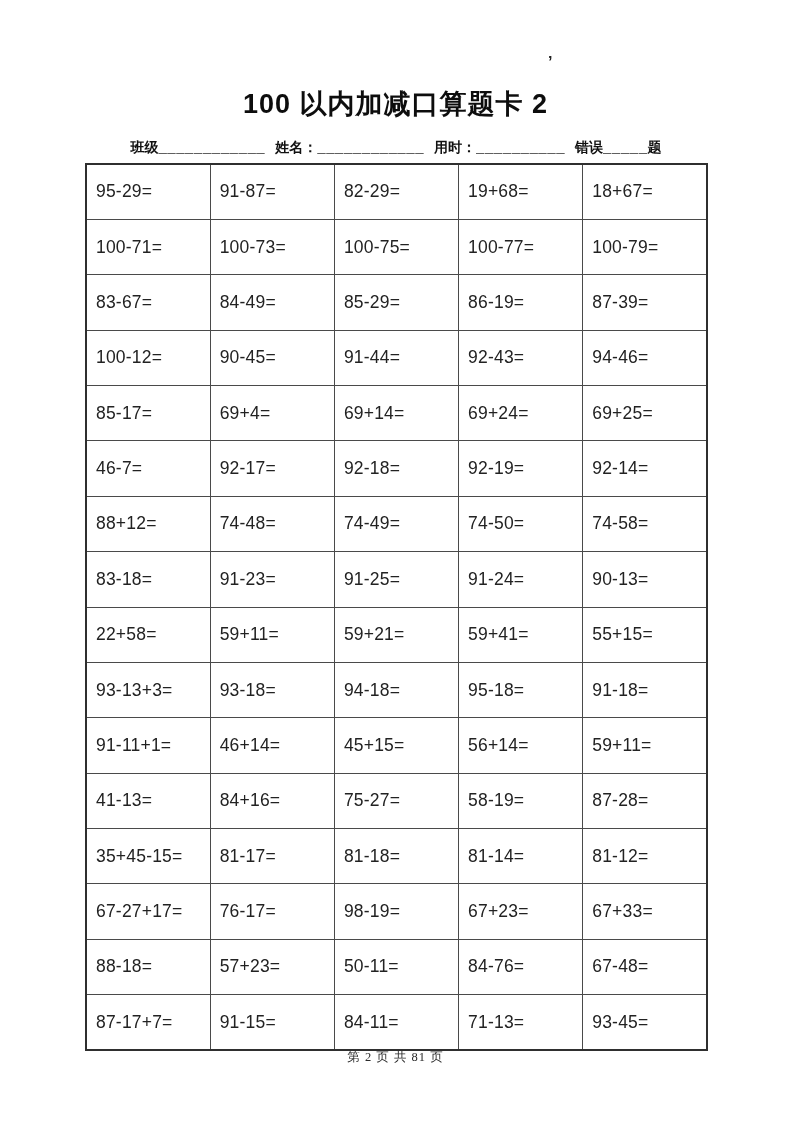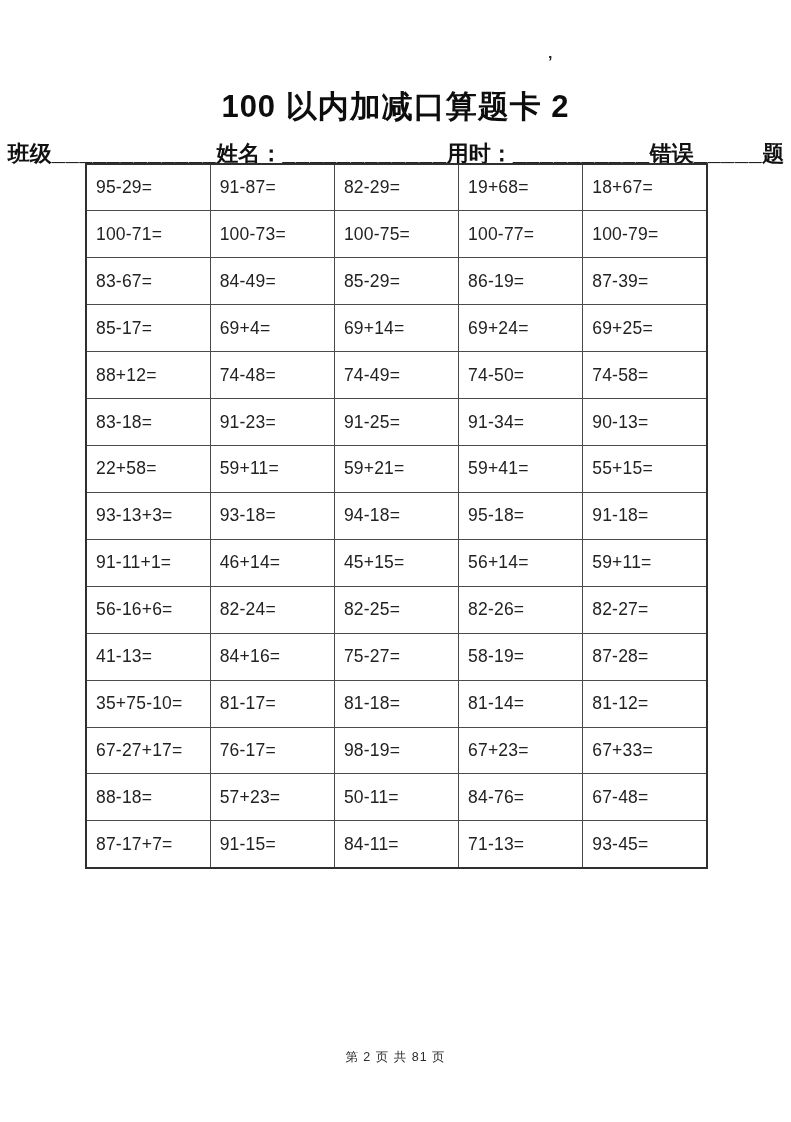--- a/index.html
+++ b/index.html
@@ -25,47 +25,47 @@
     font-size: 16px;
     font-weight: bold;
     color: #222222;
   }
   .title {
     position: absolute;
     top: 86px;
     left: 0;
     width: 100%;
     text-align: center;
-    font-size: 31px;
+    font-size: 27px;
     font-weight: bold;
     letter-spacing: 1px;
     color: #0d0d0d;
   }
   .info-line {
     position: absolute;
     top: 139px;
     left: 85px;
     width: 622px;
     display: flex;
     justify-content: center;
     align-items: baseline;
-    font-size: 22px;
+    font-size: 14px;
     font-weight: bold;
     color: #111111;
     white-space: nowrap;
   }
   .info-line .seg { display: inline-block; }
   .info-line .gap { display: inline-block; width: 10px; }
   .blank { letter-spacing: 0.5px; font-weight: bold; font-family: Liberation Mono, monospace; }
   table.problems {
     position: absolute;
     top: 163px;
     left: 85px;
     width: 623px;
-    height: 706px;
+    height: 888px;
     border-collapse: collapse;
     table-layout: fixed;
     border: 2px solid #2f2f2f;
   }
   table.problems td {
     border: 1px solid #4a4a4a;
     vertical-align: middle;
     text-align: left;
     padding-left: 9px;
     font-size: 17.5px;
@@ -74,21 +74,21 @@
     letter-spacing: 0.2px;
     white-space: nowrap;
     overflow: hidden;
   }
   .footer {
     position: absolute;
     top: 1049px;
     left: 0;
     width: 100%;
     text-align: center;
-    font-family: Liberation Sans, sans-serif;
+    font-family: Liberation Serif, serif;
     font-size: 12.5px;
     color: #2b2b2b;
     letter-spacing: 1px;
   }
 </style>
 </head>
 <body>
 
 <div class="page">
 
@@ -128,38 +128,52 @@
           <td>100-79=</td>
         </tr>
         <tr>
           <td>83-67=</td>
           <td>84-49=</td>
           <td>85-29=</td>
           <td>86-19=</td>
           <td>87-39=</td>
         </tr>
         <tr>
+          <td>100-12=</td>
+          <td>90-45=</td>
+          <td>91-44=</td>
+          <td>92-43=</td>
+          <td>94-46=</td>
+        </tr>
+        <tr>
           <td>85-17=</td>
           <td>69+4=</td>
           <td>69+14=</td>
           <td>69+24=</td>
           <td>69+25=</td>
         </tr>
         <tr>
+          <td>46-7=</td>
+          <td>92-17=</td>
+          <td>92-18=</td>
+          <td>92-19=</td>
+          <td>92-14=</td>
+        </tr>
+        <tr>
           <td>88+12=</td>
           <td>74-48=</td>
           <td>74-49=</td>
           <td>74-50=</td>
           <td>74-58=</td>
         </tr>
         <tr>
           <td>83-18=</td>
           <td>91-23=</td>
           <td>91-25=</td>
-          <td>91-34=</td>
+          <td>91-24=</td>
           <td>90-13=</td>
         </tr>
         <tr>
           <td>22+58=</td>
           <td>59+11=</td>
           <td>59+21=</td>
           <td>59+41=</td>
           <td>55+15=</td>
         </tr>
         <tr>
@@ -170,35 +184,28 @@
           <td>91-18=</td>
         </tr>
         <tr>
           <td>91-11+1=</td>
           <td>46+14=</td>
           <td>45+15=</td>
           <td>56+14=</td>
           <td>59+11=</td>
         </tr>
         <tr>
-          <td>56-16+6=</td>
-          <td>82-24=</td>
-          <td>82-25=</td>
-          <td>82-26=</td>
-          <td>82-27=</td>
-        </tr>
-        <tr>
           <td>41-13=</td>
           <td>84+16=</td>
           <td>75-27=</td>
           <td>58-19=</td>
           <td>87-28=</td>
         </tr>
         <tr>
-          <td>35+75-10=</td>
+          <td>35+45-15=</td>
           <td>81-17=</td>
           <td>81-18=</td>
           <td>81-14=</td>
           <td>81-12=</td>
         </tr>
         <tr>
           <td>67-27+17=</td>
           <td>76-17=</td>
           <td>98-19=</td>
           <td>67+23=</td>

